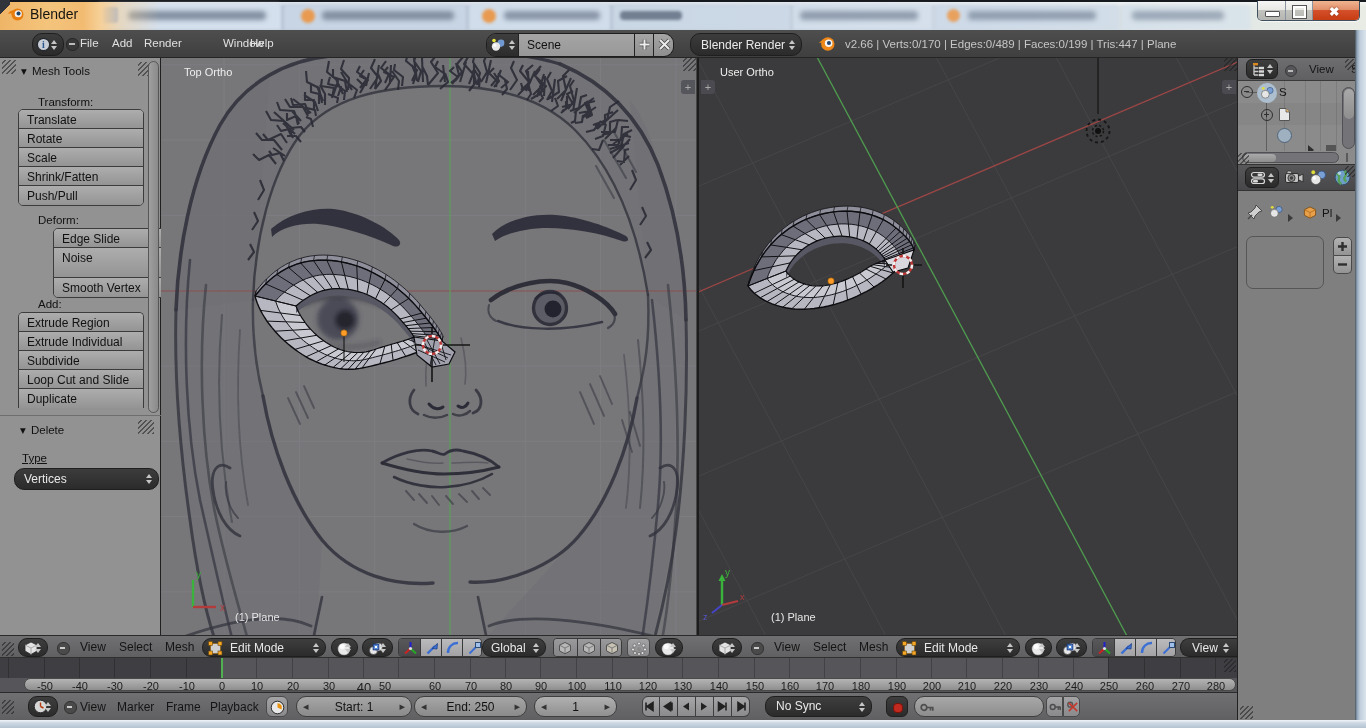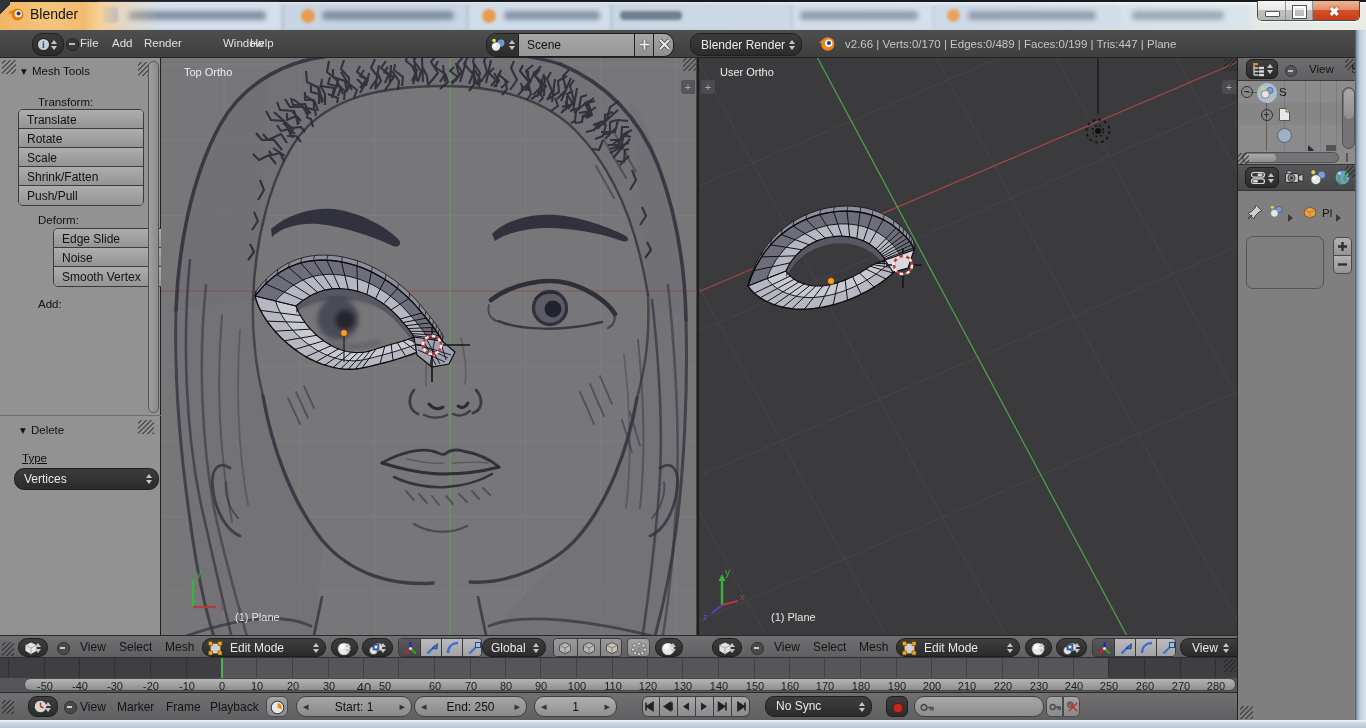--- a/index.html
+++ b/index.html
@@ -129,24 +129,31 @@
   <div class="abs" style="left:18px;top:51px;width:124px;border:1px solid #3c3c3c;border-radius:5px;overflow:hidden;">
     <div style="height:19px;background:linear-gradient(#adadad,#949494);border-bottom:1px solid #3c3c3c;color:#111;font-size:12px;padding:3px 0 0 8px;box-sizing:border-box;">Translate</div>
     <div style="height:19px;background:linear-gradient(#adadad,#949494);border-bottom:1px solid #3c3c3c;color:#111;font-size:12px;padding:3px 0 0 8px;box-sizing:border-box;">Rotate</div>
     <div style="height:19px;background:linear-gradient(#adadad,#949494);border-bottom:1px solid #3c3c3c;color:#111;font-size:12px;padding:3px 0 0 8px;box-sizing:border-box;">Scale</div>
     <div style="height:19px;background:linear-gradient(#adadad,#949494);border-bottom:1px solid #3c3c3c;color:#111;font-size:12px;padding:3px 0 0 8px;box-sizing:border-box;">Shrink/Fatten</div>
     <div style="height:19px;background:linear-gradient(#adadad,#949494);color:#111;font-size:12px;padding:3px 0 0 8px;box-sizing:border-box;">Push/Pull</div>
   </div>
   <div class="abs menu" style="left:38px;top:156px;">Deform:</div>
   <div class="abs" style="left:18px;top:170px;width:124px;border:1px solid #3c3c3c;border-radius:5px;overflow:hidden;margin-left:35px;">
     <div style="height:19px;background:linear-gradient(#adadad,#949494);border-bottom:1px solid #3c3c3c;color:#111;font-size:12px;padding:3px 0 0 8px;box-sizing:border-box;">Edge Slide</div>
-    <div style="height:19px;background:linear-gradient(#adadad,#949494);border-bottom:1px solid #3c3c3c;color:#111;font-size:12px;padding:3px 0 8px 8px;box-sizing:border-box;">Noise</div>
+    <div style="height:30px;background:linear-gradient(#adadad,#949494);border-bottom:1px solid #3c3c3c;color:#111;font-size:12px;padding:3px 0 8px 8px;box-sizing:border-box;">Noise</div>
     <div style="height:19px;background:linear-gradient(#adadad,#949494);color:#111;font-size:12px;padding:3px 0 0 8px;box-sizing:border-box;">Smooth Vertex</div>
   </div>
   <div class="abs menu" style="left:38px;top:240px;">Add:</div>
+  <div class="abs" style="left:18px;top:254px;width:124px;border:1px solid #3c3c3c;border-radius:5px 5px 0 0;border-bottom:none;overflow:hidden;">
+    <div style="height:19px;background:linear-gradient(#adadad,#949494);border-bottom:1px solid #3c3c3c;color:#111;font-size:12px;padding:3px 0 0 8px;box-sizing:border-box;">Extrude Region</div>
+    <div style="height:19px;background:linear-gradient(#adadad,#949494);border-bottom:1px solid #3c3c3c;color:#111;font-size:12px;padding:3px 0 0 8px;box-sizing:border-box;">Extrude Individual</div>
+    <div style="height:19px;background:linear-gradient(#adadad,#949494);border-bottom:1px solid #3c3c3c;color:#111;font-size:12px;padding:3px 0 0 8px;box-sizing:border-box;">Subdivide</div>
+    <div style="height:19px;background:linear-gradient(#adadad,#949494);border-bottom:1px solid #3c3c3c;color:#111;font-size:12px;padding:3px 0 0 8px;box-sizing:border-box;">Loop Cut and Slide</div>
+    <div style="height:19px;background:linear-gradient(#adadad,#949494);color:#111;font-size:12px;padding:3px 0 0 8px;box-sizing:border-box;">Duplicate</div>
+  </div>
   <div class="abs" style="left:0;top:357px;width:161px;height:1px;background:#6e6e6e;"></div>
   <div class="abs stripes" style="left:138px;top:362px;width:16px;height:14px;"></div>
   <div class="abs menu" style="left:20px;top:365px;">▾ <span style="margin-left:2px">Delete</span></div>
   <div class="abs menu" style="left:22px;top:394px;text-decoration:underline;">Type</div>
   <div class="abs ddark" style="left:14px;top:410px;width:143px;height:20px;">
       <span style="position:absolute;left:9px;top:3px;">Vertices</span>
       <div class="updown"></div>
     </div>
 
   <div class="abs" style="left:148px;top:3px;width:11px;height:352px;border-radius:6px;background:linear-gradient(90deg,#9f9f9f,#8a8a8a);border:1px solid #565656;box-sizing:border-box;"></div>

